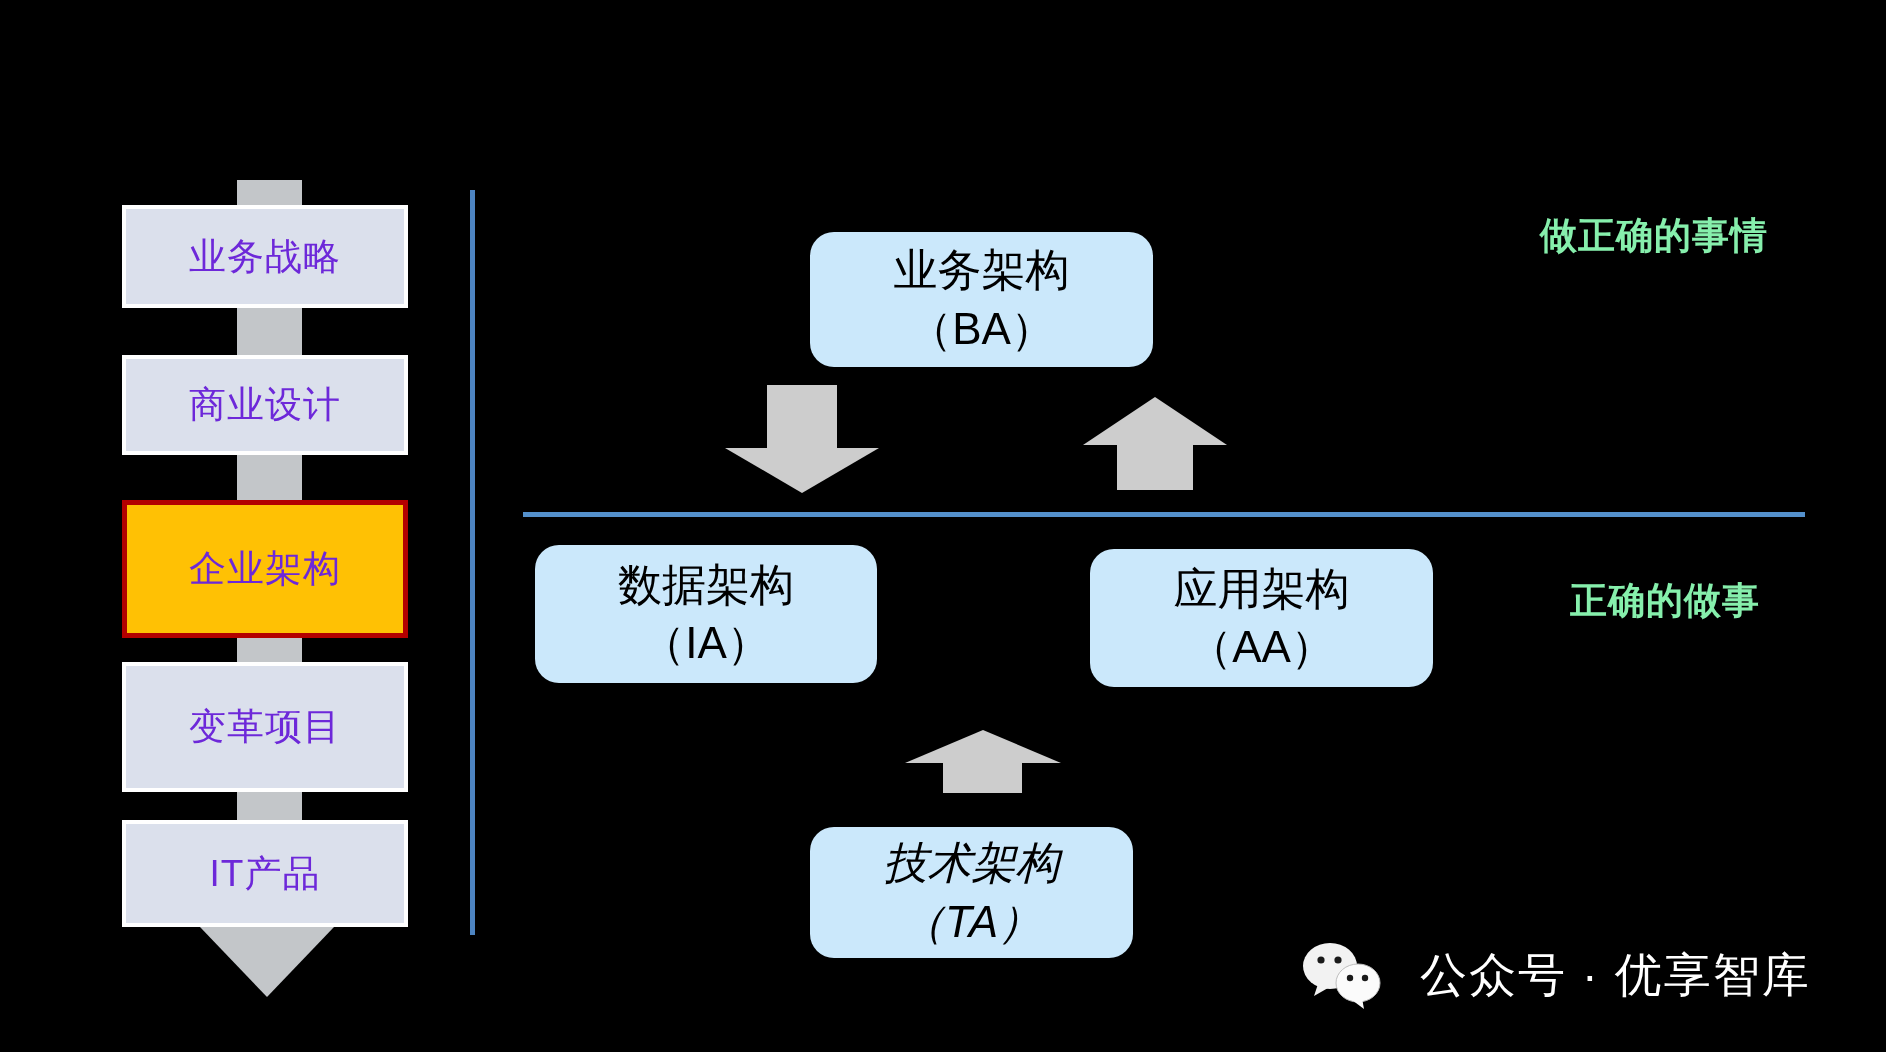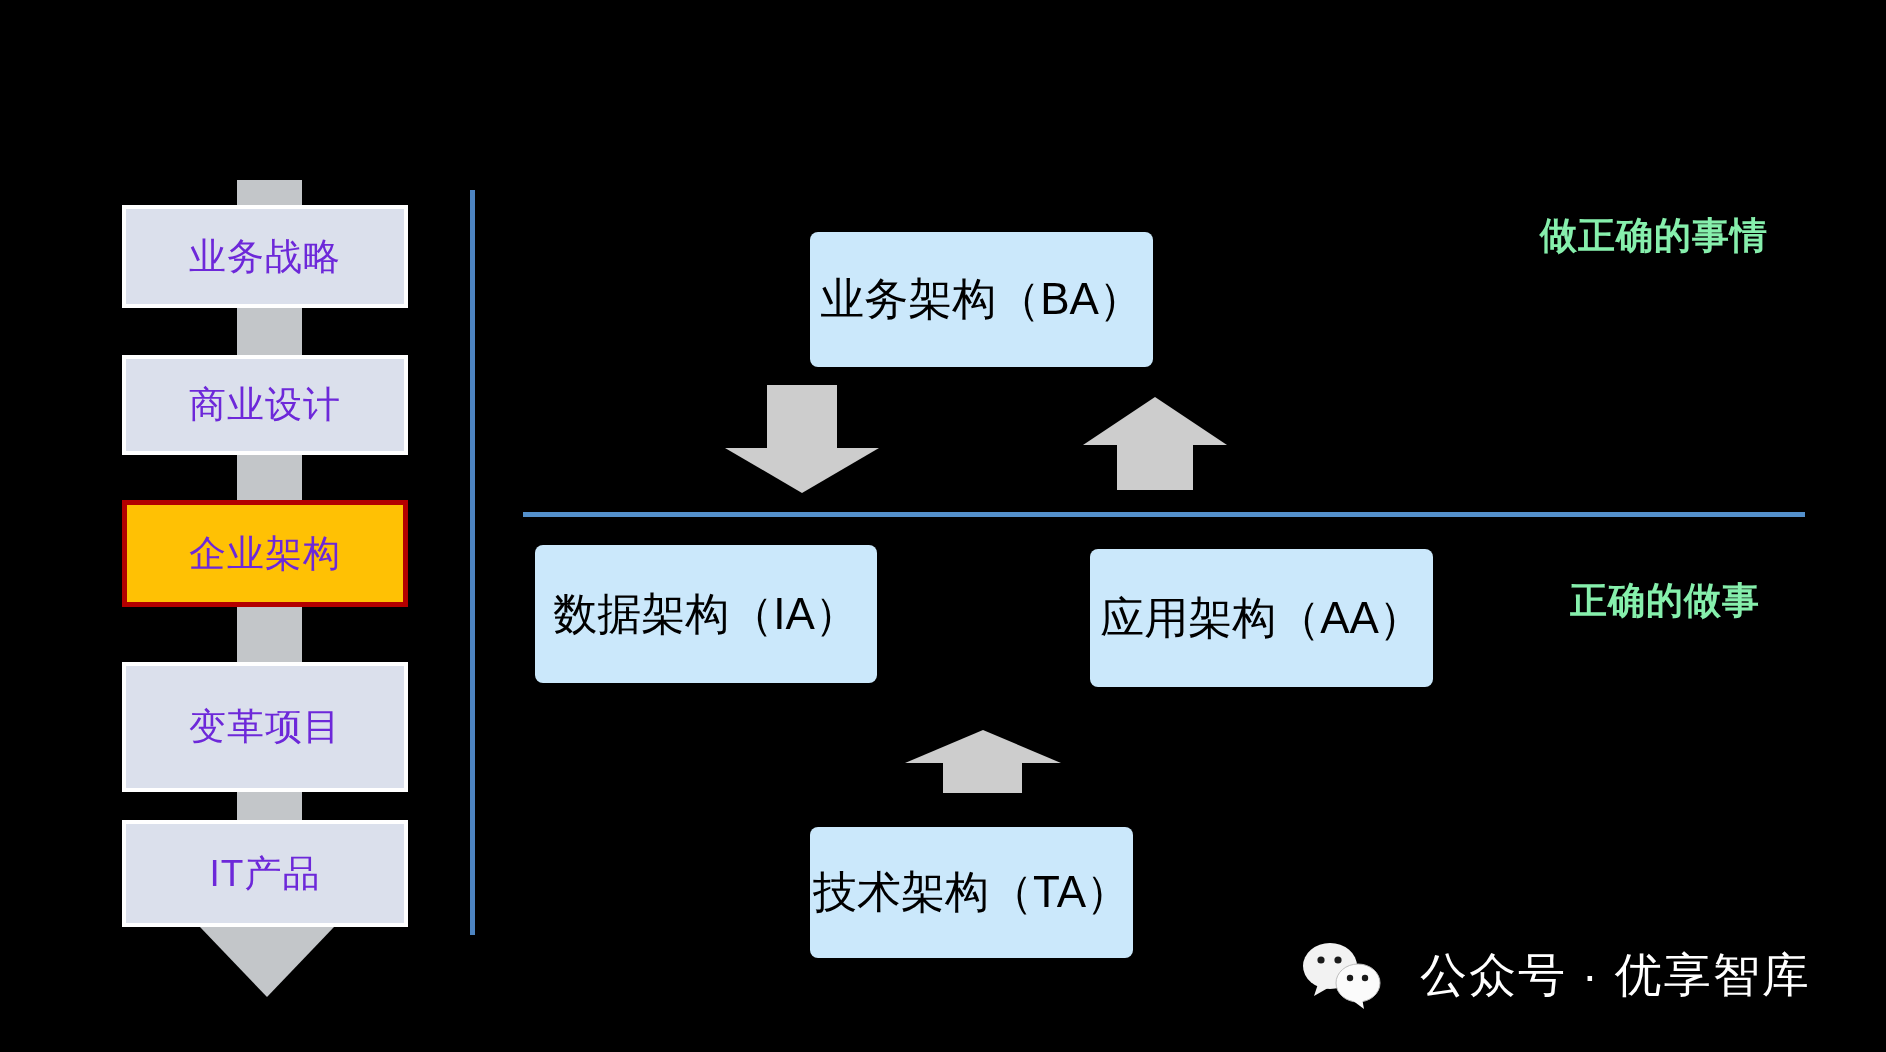--- a/index.html
+++ b/index.html
@@ -9,36 +9,36 @@
   
   .big-arrow-shaft{position:absolute;left:237px;top:180px;width:65px;height:747px;background:#c3c6c9;}
   .big-arrow-head{position:absolute;left:200px;top:927px;width:0;height:0;
     border-left:67px solid transparent;border-right:67px solid transparent;border-top:70px solid #c3c6c9;}
   .flow-box{position:absolute;left:122px;width:286px;box-sizing:border-box;
     background:#dbe0ec;border:4px solid #ffffff;display:flex;align-items:center;justify-content:center;
     color:#6d28d9;font-size:37px;letter-spacing:1px;}
   .flow-box.hl{background:#ffc104;border:5px solid #b30000;}
   .fb1{top:205px;height:103px;}
   .fb2{top:355px;height:100px;}
-  .fb3{top:500px;height:107px;}
+  .fb3{top:500px;height:138px;}
   .fb4{top:662px;height:130px;}
   .fb5{top:820px;height:107px;}
 
   
   .vline{position:absolute;left:470px;top:190px;width:5px;height:745px;background:#4d84c1;}
   .hline{position:absolute;left:523px;top:512px;width:1282px;height:5px;background:#5490cc;}
 
   
-  .arch-box{position:absolute;background:#cbe8fb;border-radius:8px;
-    display:flex;flex-direction:row;align-items:center;justify-content:center;
+  .arch-box{position:absolute;background:#cbe8fb;border-radius:24px;
+    display:flex;flex-direction:column;align-items:center;justify-content:center;
     color:#000;font-size:44px;line-height:1.32;text-align:center;}
   .ba{left:810px;top:232px;width:343px;height:135px;}
   .ia{left:535px;top:545px;width:342px;height:138px;}
   .aa{left:1090px;top:549px;width:343px;height:138px;}
-  .ta{left:810px;top:827px;width:323px;height:131px;}
+  .ta{left:810px;top:827px;width:323px;height:131px;font-style:italic;}
 
   
   .g{background:#cdcdcd;}
   .down-shaft{position:absolute;left:767px;top:385px;width:70px;height:64px;}
   .down-head{position:absolute;left:725px;top:448px;width:0;height:0;
     border-left:77px solid transparent;border-right:77px solid transparent;border-top:45px solid #cdcdcd;}
   .up1-head{position:absolute;left:1083px;top:397px;width:0;height:0;
     border-left:72px solid transparent;border-right:72px solid transparent;border-bottom:48px solid #cdcdcd;}
   .up1-shaft{position:absolute;left:1117px;top:444px;width:76px;height:46px;}
   .up2-head{position:absolute;left:905px;top:730px;width:0;height:0;

